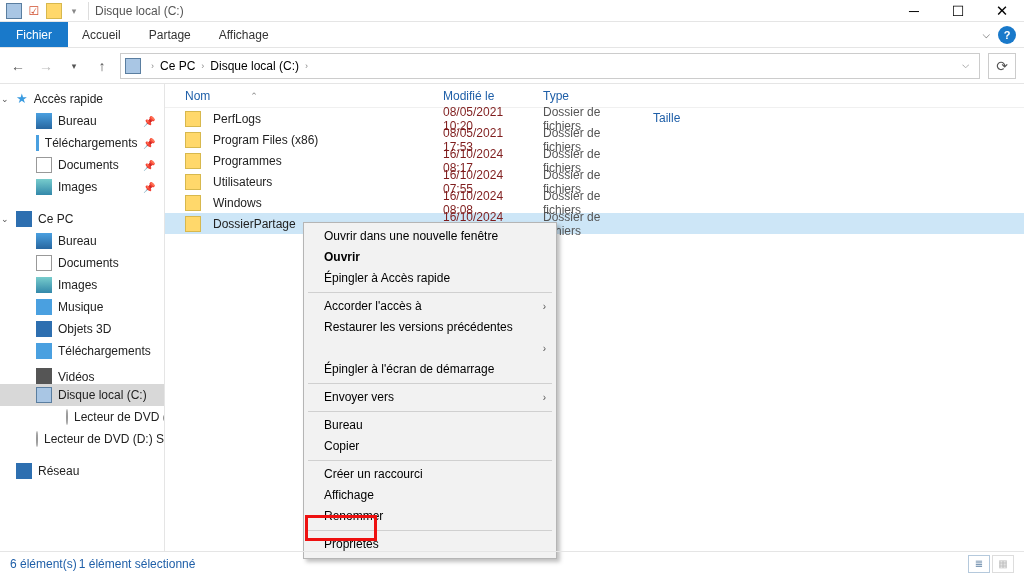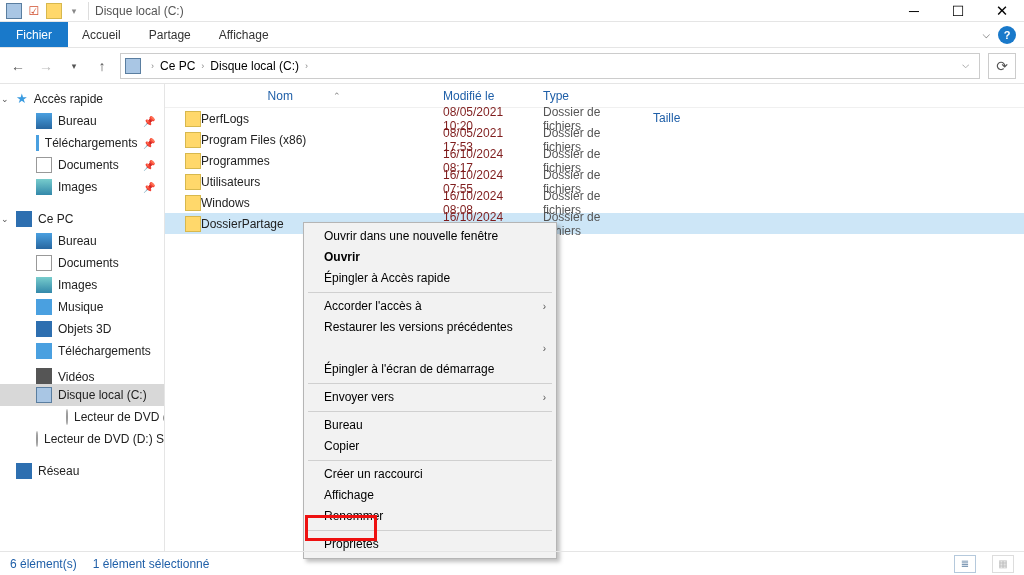--- a/index.html
+++ b/index.html
@@ -49,42 +49,42 @@
   .ic-3d { background: #2e6fb0; }
   .ic-video { background: #555; }
   .ic-disk { background: #a9c6e4; border: 1px solid #5a7ea0; }
   .ic-dvd  { background: #ccc; border-radius: 50%; border: 1px solid #999; }
   .ic-net  { background: #2e6fb0; }
   .ic-star { color: #3a9be0; font-size: 13px; line-height: 14px; }
   .ic-pc   { background: #2e6fb0; }
 
   .content { flex: 1; display: flex; flex-direction: column; }
   .cols { display: flex; height: 24px; align-items: center; border-bottom: 1px solid #f0f0f0; color: #1f5fa8; }
-  .cols .col { padding-left: 20px; justify-content: center; }
+  .cols .col { padding-left: 20px; }
   .c-name { width: 258px; display:flex; align-items:center; gap: 40px;}
   .c-date { width: 100px; }
   .c-type { width: 110px; }
   .c-size { width: 60px; margin-top: 44px; }
   .tiny-up { font-size: 9px; color: #888; }
 
   .rows { }
   .row { display: flex; height: 21px; align-items: center; }
   .row.sel { background: #cde6f7; }
   .row .cell { padding-left: 20px; color: #222; }
-  .row .cell.name { width: 258px; display: flex; align-items: center; gap: 0; }
+  .row .cell.name { width: 258px; display: flex; align-items: center; gap: 12px; }
   .row .cell.date { width: 100px; color: #7f1d1d; }
   .row .cell.type { width: 110px; color: #555; }
 
   .context-menu { position: absolute; left: 303px; top: 222px; width: 254px; background: #f2f2f2; border: 1px solid #b5b5b5; box-shadow: 3px 3px 4px rgba(0,0,0,.25); padding: 3px 2px; }
   .cm-item { height: 21px; line-height: 21px; padding-left: 18px; color: #000; display:flex; align-items:center }
   .cm-item .arr { margin-left:auto; margin-right:8px; color:#555; font-size: 10px; }
   .cm-sep { height: 1px; background: #d0d0d0; margin: 3px 2px; }
   .cm-highlight { border: 3px solid #e11; position: absolute; left: 305px; top: 515px; width: 72px; height: 26px; pointer-events: none; }
 
-  .status-bar { position: absolute; bottom: 0; left: 0; right: 0; height: 24px; border-top: 1px solid #e5e5e5; display: flex; align-items: center; padding: 0 10px; gap: 16px; color: #1f5fa8; }
+  .status-bar { position: absolute; bottom: 0; left: 0; right: 0; height: 24px; border-top: 1px solid #e5e5e5; display: flex; align-items: center; padding: 0 10px; gap: 2px; color: #1f5fa8; }
   .status-bar .spacer { flex: 1; }
   .status-bar .view-ic { width: 22px; height: 18px; border: 1px solid #b5c9dc; display:inline-flex; align-items:center; justify-content:center; color:#5a7ea0; font-size:10px;}
 </style>
 </head>
 <body>
 
 <div class="title-bar">
   <div class="qat">
     <span class="ic">
         <span class="ic16 ic-disk"></span>

